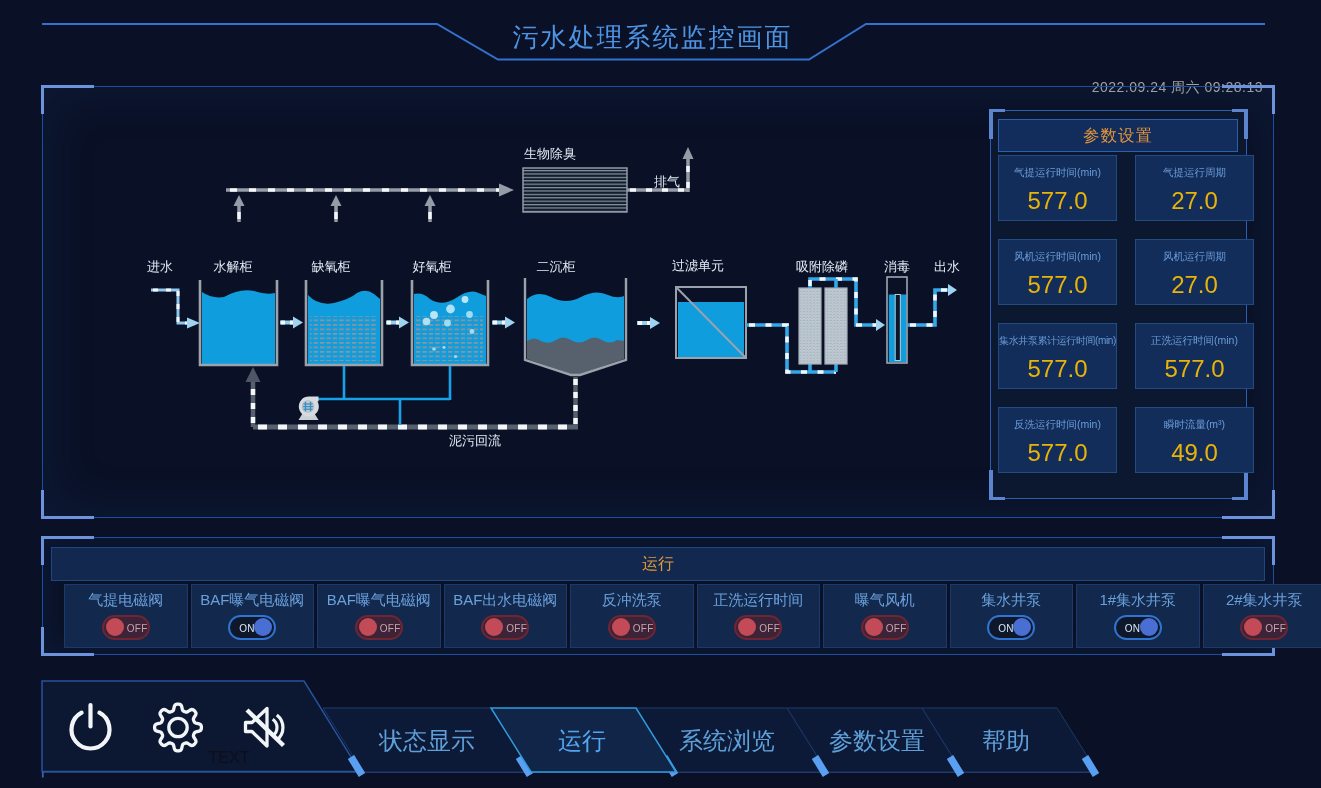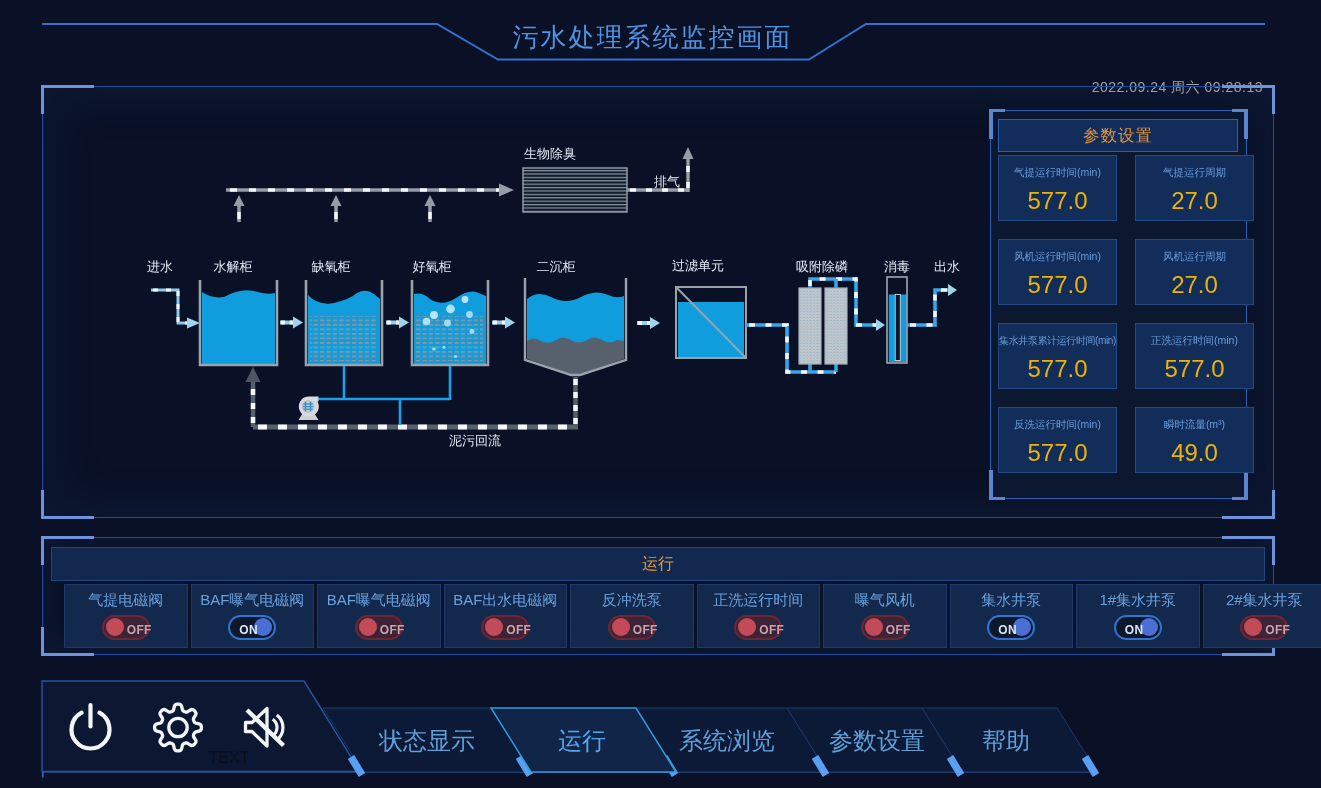--- a/index.html
+++ b/index.html
@@ -24,21 +24,21 @@
   .runhead{position:absolute;left:8px;top:9px;width:1212px;height:32px;background:#12284e;
     border:1px solid #1e4680;display:flex;align-items:center;justify-content:center;
     color:#e09a3a;font-size:16px;}
   .runcards{position:absolute;left:8px;top:46px;width:1262px;height:64px;display:flex;gap:3px;padding-left:13px;}
   .rcard{flex:1;background:#12284c;border:1px solid #1b3a6b;position:relative;}
   .rcard .lbl{position:absolute;top:6px;left:0;width:100%;text-align:center;
     color:#6aa0dc;font-size:15px;white-space:nowrap;}
   .tgl{position:absolute;left:50%;top:29.5px;margin-left:-24px;width:48px;height:25px;
     border-radius:13px;box-sizing:border-box;}
   .tgl .knob{position:absolute;top:1.5px;width:18px;height:18px;border-radius:50%;}
-  .tgl .txt{position:absolute;top:6px;font-size:12px;font-weight:bold;letter-spacing:.3px;}
+  .tgl .txt{position:absolute;top:6px;font-size:10px;font-weight:normal;letter-spacing:.3px;}
   .tgl.off{background:#3d2338;border:2px solid #6f2532;}
   .tgl.off .knob{left:2px;background:#c34b58;}
   .tgl.off .txt{left:23px;color:#c9a4ac;}
   .tgl.on{background:#0f172a;border:2px solid #2f74d0;}
   .tgl.on .knob{right:2px;background:#4a6fd4;}
   .tgl.on .txt{left:9px;color:#d8e8f8;}
   
   .params{position:absolute;left:990px;top:110px;width:255px;height:387px;
     border:1px solid #2a5fb4;background:#0c1730;}
   .pcorn{position:absolute;width:12px;height:27px;border:0 solid #5d84cf;}

